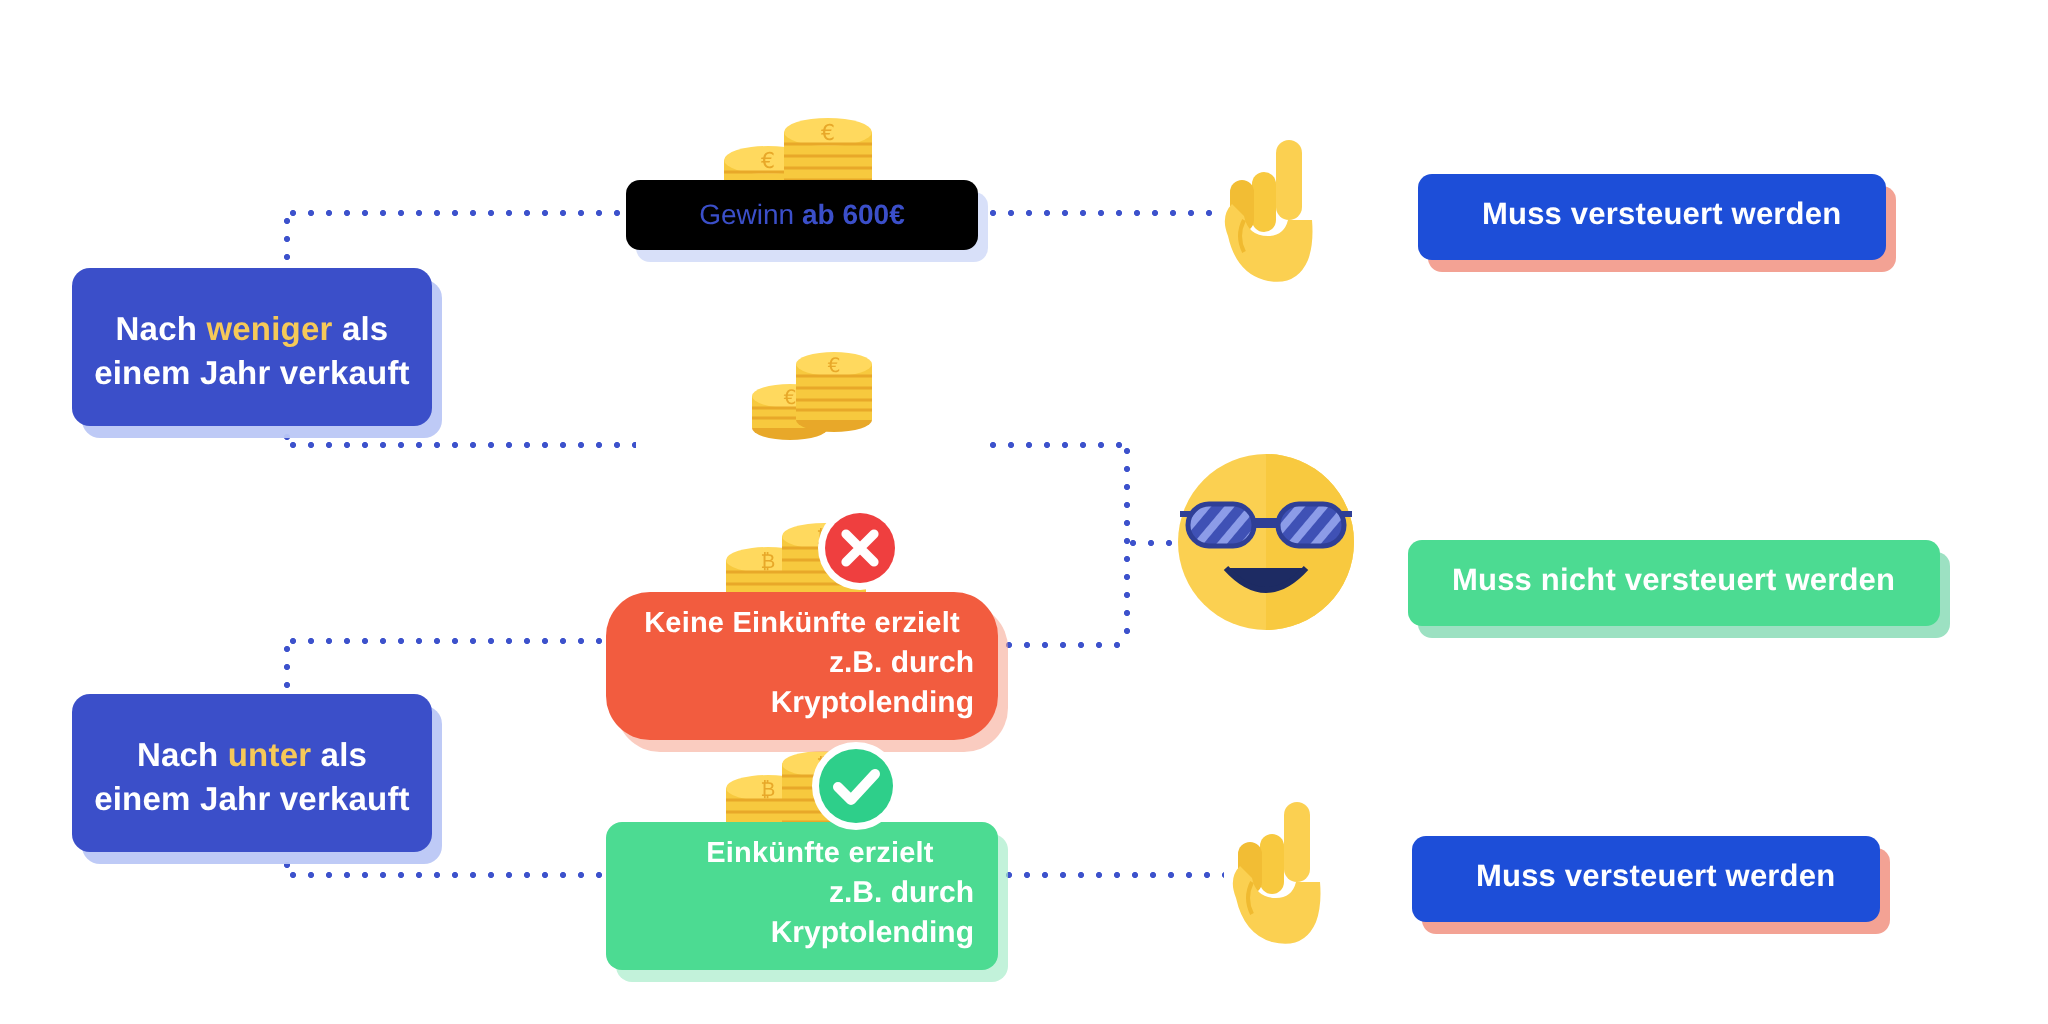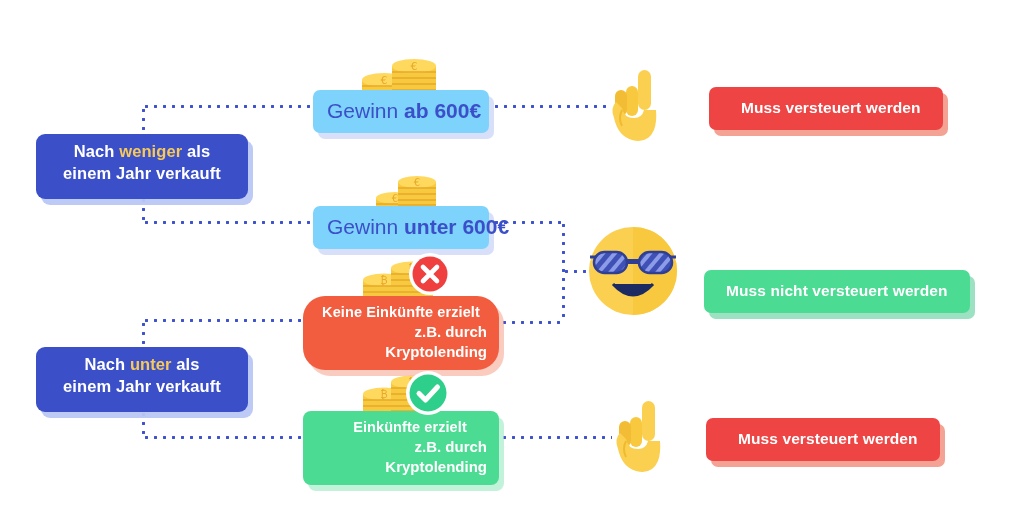--- a/index.html
+++ b/index.html
@@ -19,44 +19,44 @@
     background-size:9px 3px;background-repeat:repeat-x;background-position:0 center;
   }
   .dot-v{
     position:absolute;width:3px;
     background-image:radial-gradient(circle, #3d52cc 1.4px, rgba(0,0,0,0) 1.6px);
     background-size:3px 9px;background-repeat:repeat-y;background-position:center 0;
   }
 
   
   .stage-box{
-    position:absolute;width:212px;
+    position:absolute;width:180px;
     background:#3b4fc9;
     border-radius:9px;
     box-shadow:5px 6px 0 0 rgba(186,199,245,.95);
     color:#ffffff;
     text-align:center;
     font-weight:bold;
     font-size:16.5px;
     line-height:1.32;
-    padding:7px 6px 14px;
+    padding:21px 6px 14px;
     box-sizing:border-box;
     letter-spacing:.1px;
   }
   .hl{color:#f6c958;}
 
   
   .pill{
     position:absolute;
-    background:#7dd3fc;
+    background:#000000;
     border-radius:7px;
     box-shadow:5px 6px 0 0 rgba(203,214,247,.75);
     color:#3b4fc9;
     text-align:center;
-    font-size:21px;
+    font-size:14px;
     padding:9px 14px 10px;
     box-sizing:border-box;
     white-space:nowrap;
     z-index:3;
   }
   .pill b{font-weight:bold;}
 
   
   .card{
     position:absolute;
@@ -77,21 +77,21 @@
     position:absolute;
     border-radius:7px;
     color:#ffffff;
     font-weight:bold;
     font-size:15.5px;
     padding:12px 22px 13px;
     box-sizing:border-box;
     white-space:nowrap;
     letter-spacing:.1px;
   }
-  .badge.red{background:#ef4444;box-shadow:5px 6px 0 0 rgba(233,86,60,.55);padding-left:32px;}
+  .badge.red{background:#1d4ed8;box-shadow:5px 6px 0 0 rgba(233,86,60,.55);padding-left:32px;}
   .badge.green{background:#4cdb92;box-shadow:5px 6px 0 0 rgba(58,196,133,.5);margin-top:25px;}
 
   
   .coins{position:absolute;z-index:2;}
   .coins svg{display:block;}
 
   
   .mark{position:absolute;z-index:4;}
 
   
@@ -180,23 +180,20 @@
       <g>
         <ellipse cx="44" cy="38" rx="19" ry="6" fill="#e8a829"></ellipse>
         <rect x="25" y="10" width="38" height="28" fill="#f7c93e"></rect>
         <ellipse cx="44" cy="10" rx="19" ry="6" fill="#ffd95e"></ellipse>
         <path d="M25 16 h38 M25 22 h38 M25 28 h38 M25 33 h38" stroke="#e8a829" stroke-width="1.5" fill="none"></path>
         <text x="44" y="14" font-size="10" fill="#e8a829" text-anchor="middle" font-family="DejaVu Sans, sans-serif">€</text>
       </g>
     </svg>
   </div>
 
-  <div class="pill" style="left:313px;top:206px;width:176px;">
-    <span>Gewinn </span><b>unter 600€</b>
-  </div>
 
   <div class="emoji" style="left:588px;top:226px;">
     <svg width="90" height="90" viewBox="0 0 90 90">
       <circle cx="45" cy="45" r="44" fill="#fbd051"></circle>
       <path d="M45 1 a44 44 0 0 1 0 88 z" fill="#f8c93f"></path>
       <defs>
         <pattern id="stripe" width="9" height="9" patternUnits="userSpaceOnUse" patternTransform="rotate(40)">
           <rect width="9" height="9" fill="#3f51b5"></rect>
           <rect width="4" height="9" fill="#8c9ce8"></rect>
         </pattern>

